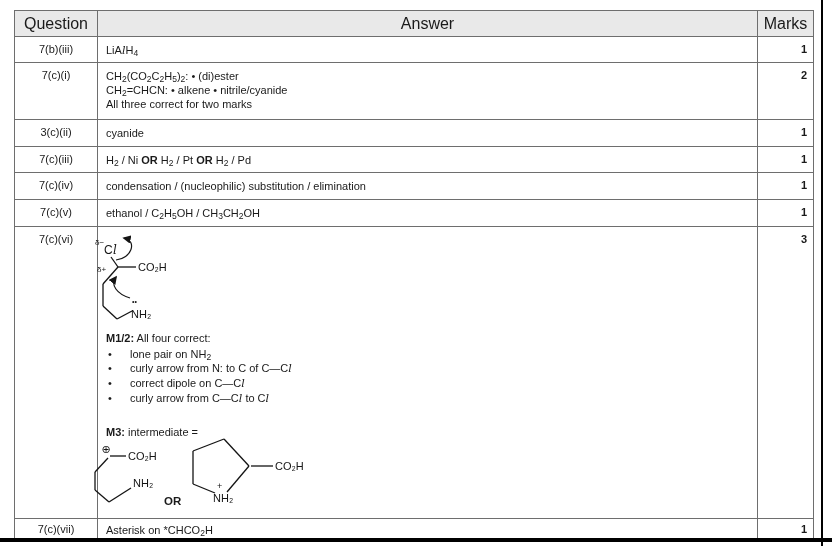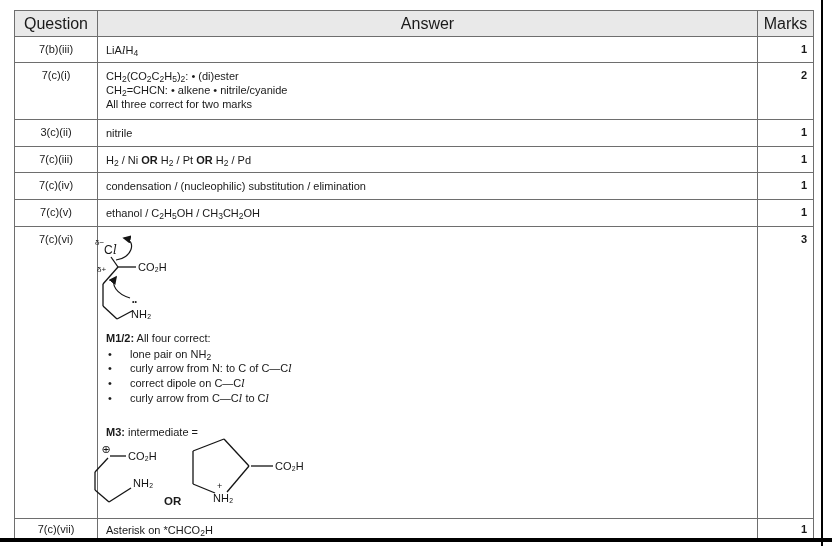--- a/index.html
+++ b/index.html
@@ -70,21 +70,21 @@
       <td class="q">7(c)(i)</td>
       <td class="a">
         <div>CH<sub>2</sub>(CO<sub>2</sub>C<sub>2</sub>H<sub>5</sub>)<sub>2</sub>: • (di)ester</div>
         <div>CH<sub>2</sub>=CHCN: • alkene • nitrile/cyanide</div>
         <div>All three correct for two marks</div>
       </td>
       <td class="m">2</td>
     </tr>
     <tr style="height:27px">
       <td class="q">3(c)(ii)</td>
-      <td class="a">nitrile</td>
+      <td class="a">cyanide</td>
       <td class="m">1</td>
     </tr>
     <tr style="height:26px">
       <td class="q">7(c)(iii)</td>
       <td class="a">H<sub>2</sub> / Ni <b>OR</b> H<sub>2</sub> / Pt <b>OR</b> H<sub>2</sub> / Pd</td>
       <td class="m">1</td>
     </tr>
     <tr style="height:27px">
       <td class="q">7(c)(iv)</td>
       <td class="a">condensation / (nucleophilic) substitution / elimination</td>

